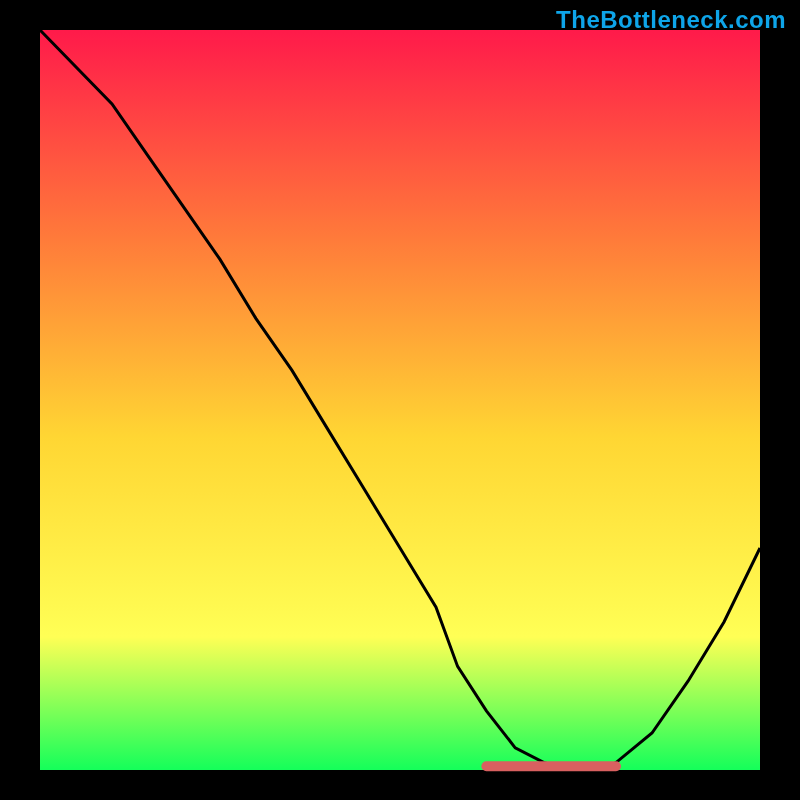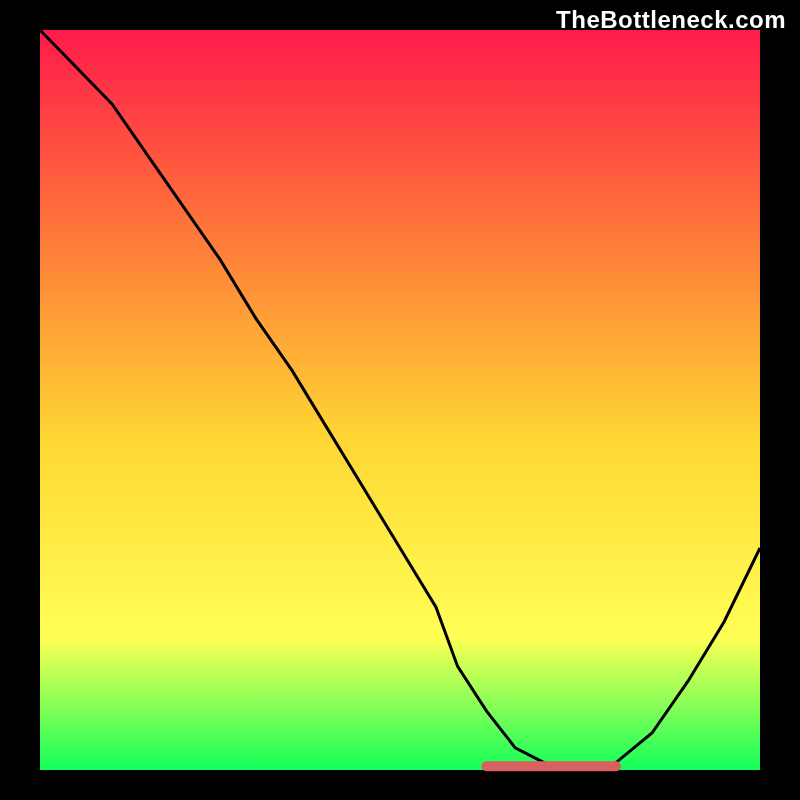--- a/index.html
+++ b/index.html
@@ -13,21 +13,21 @@
   }
   .canvas {
     position: relative;
     width: 800px;
     height: 800px;
   }
   .watermark {
     position: absolute;
     top: 6px;
     right: 14px;
-    color: #ffffff;
+    color: #0ea5e9;
     font-size: 24px;
     font-weight: 600;
     letter-spacing: 0.5px;
     z-index: 10;
   }
   svg.chart {
     position: absolute;
     inset: 0;
     width: 800px;
     height: 800px;

